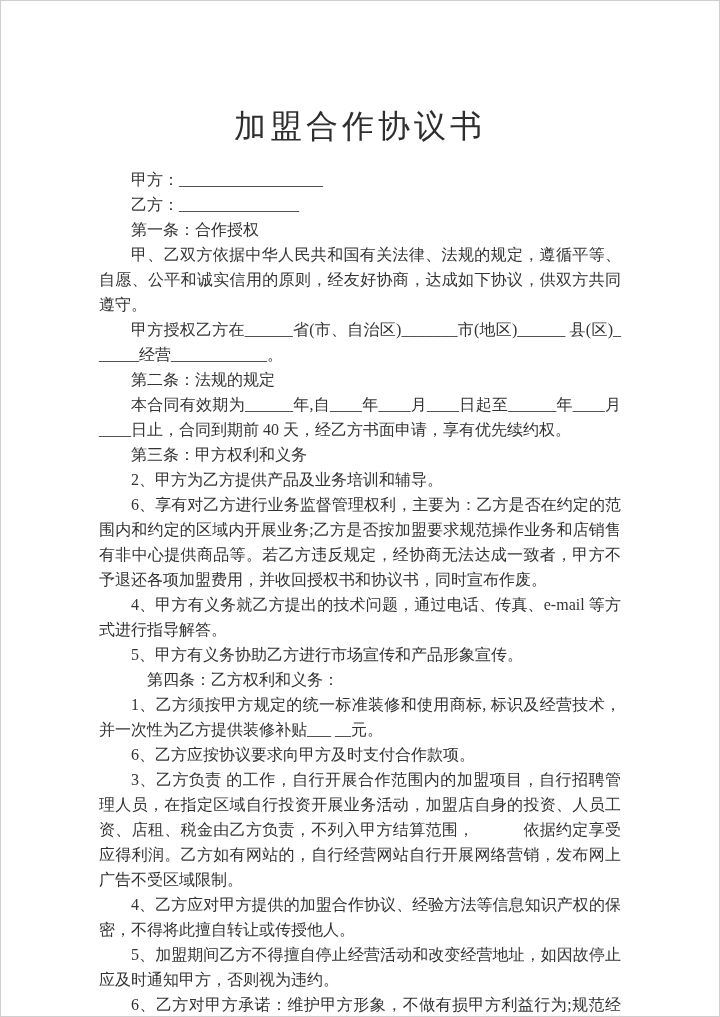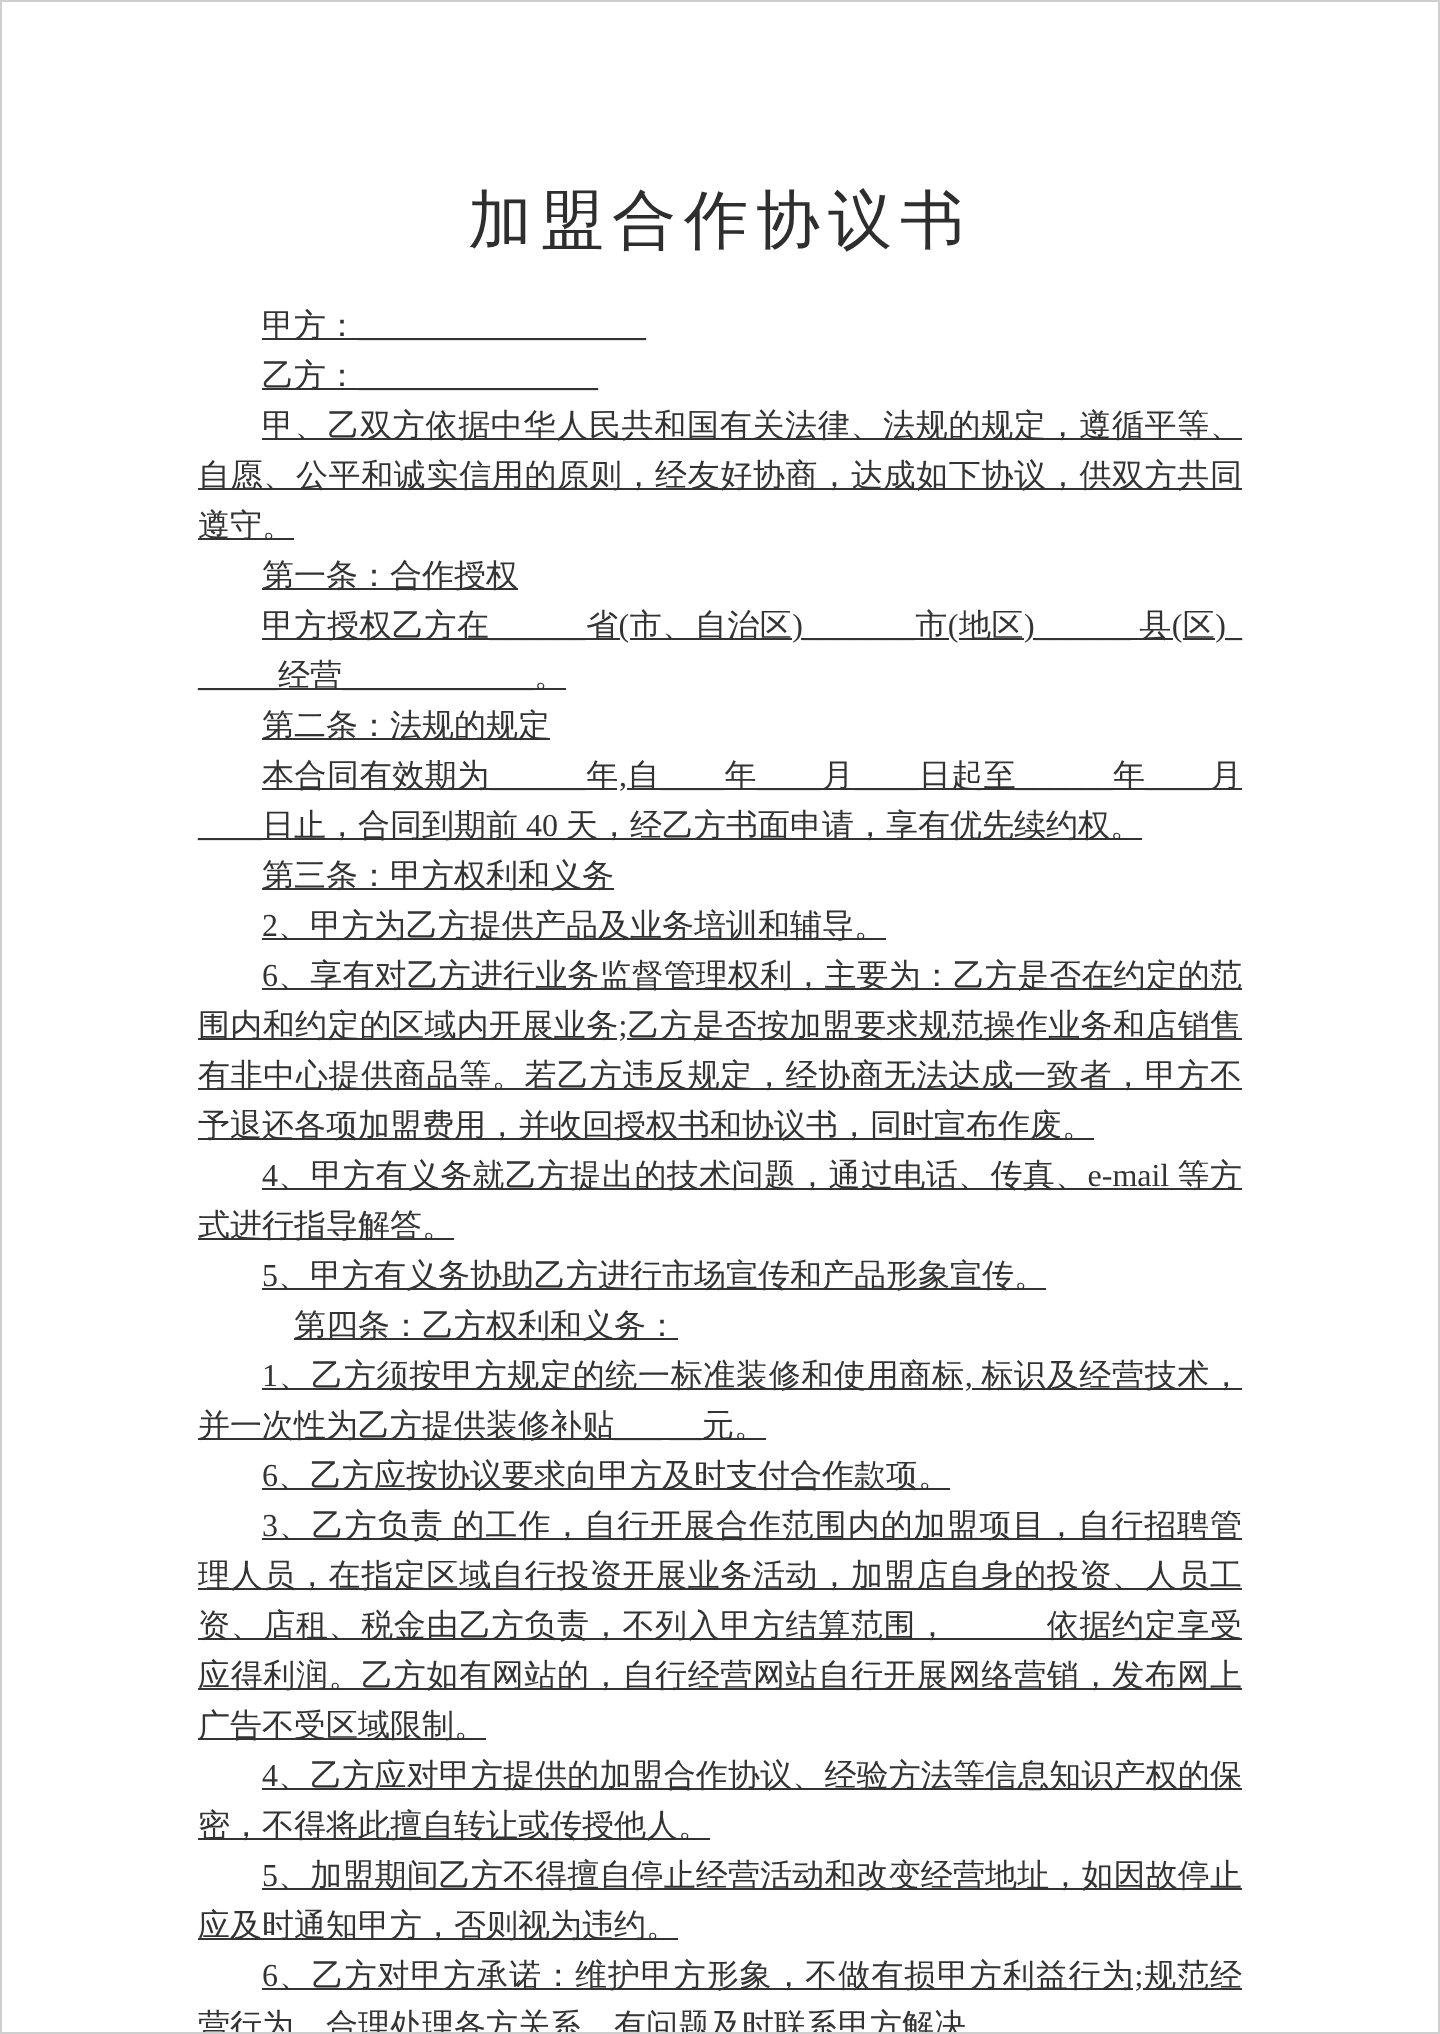--- a/index.html
+++ b/index.html
@@ -12,56 +12,55 @@
     width: 718px;
     height: 1015px;
     background: #ffffff;
     border: 1px solid #cfcfcf;
     box-sizing: content-box;
     overflow: hidden;
     font-family: "Liberation Serif", "DejaVu Serif", serif;
     color: #333333;
   }
   .doc-title {
-    margin: 0;
+    margin: 16px;
     padding-top: 88px;
     text-align: center;
     font-size: 32px;
     font-weight: normal;
     letter-spacing: 4px;
     color: #2e2e2e;
   }
   .doc-body {
     margin: 18px auto 0 auto;
     width: 522px;
     font-size: 16px;
     line-height: 25px;
     text-align: justify;
   }
   .doc-body p {
     margin: 0;
     padding: 0;
     text-indent: 2em;
     word-break: break-all;
-    text-decoration: underline;
   }
   .doc-body p.indent-3 {
     text-indent: 3em;
   }
 </style>
 </head>
 <body>
 
 <div class="page">
   <h1 class="doc-title">加盟合作协议书</h1>
   <div class="doc-body">
     <p>甲方：__________________</p>
     <p>乙方：_______________</p>
+    <p>第一条：合作授权</p>
     <p>甲、乙双方依据中华人民共和国有关法律、法规的规定，遵循平等、自愿、公平和诚实信用的原则，经友好协商，达成如下协议，供双方共同遵守。</p>
-    <p>第一条：合作授权</p>
     <p>甲方授权乙方在______省(市、自治区)_______市(地区)______ 县(区)______经营____________。</p>
     <p>第二条：法规的规定</p>
     <p>本合同有效期为______年,自____年____月____日起至______年____月____日止，合同到期前 40 天，经乙方书面申请，享有优先续约权。</p>
     <p>第三条：甲方权利和义务</p>
     <p>2、甲方为乙方提供产品及业务培训和辅导。</p>
     <p>6、享有对乙方进行业务监督管理权利，主要为：乙方是否在约定的范围内和约定的区域内开展业务;乙方是否按加盟要求规范操作业务和店销售有非中心提供商品等。若乙方违反规定，经协商无法达成一致者，甲方不予退还各项加盟费用，并收回授权书和协议书，同时宣布作废。</p>
     <p>4、甲方有义务就乙方提出的技术问题，通过电话、传真、e-mail 等方式进行指导解答。</p>
     <p>5、甲方有义务协助乙方进行市场宣传和产品形象宣传。</p>
     <p class="indent-3">第四条：乙方权利和义务：</p>
     <p>1、乙方须按甲方规定的统一标准装修和使用商标, 标识及经营技术，并一次性为乙方提供装修补贴___ __元。</p>

